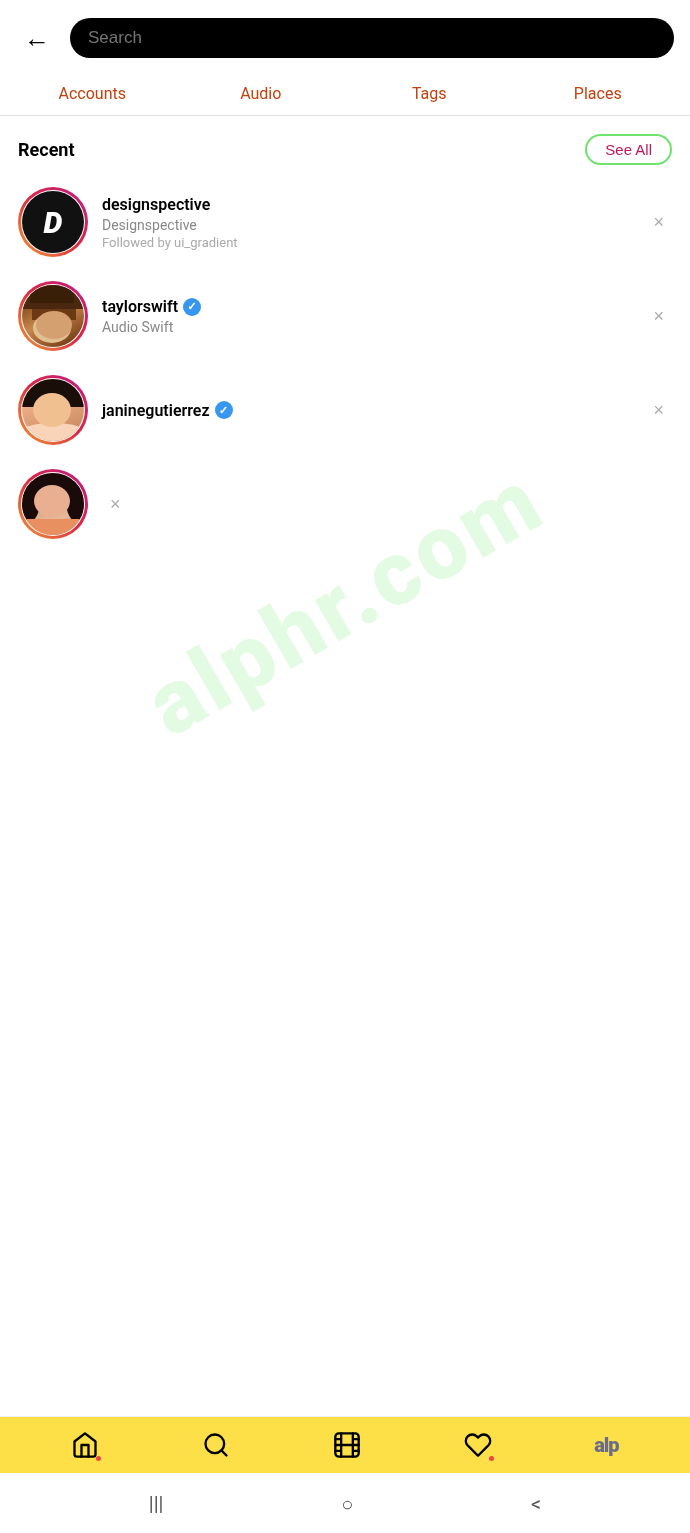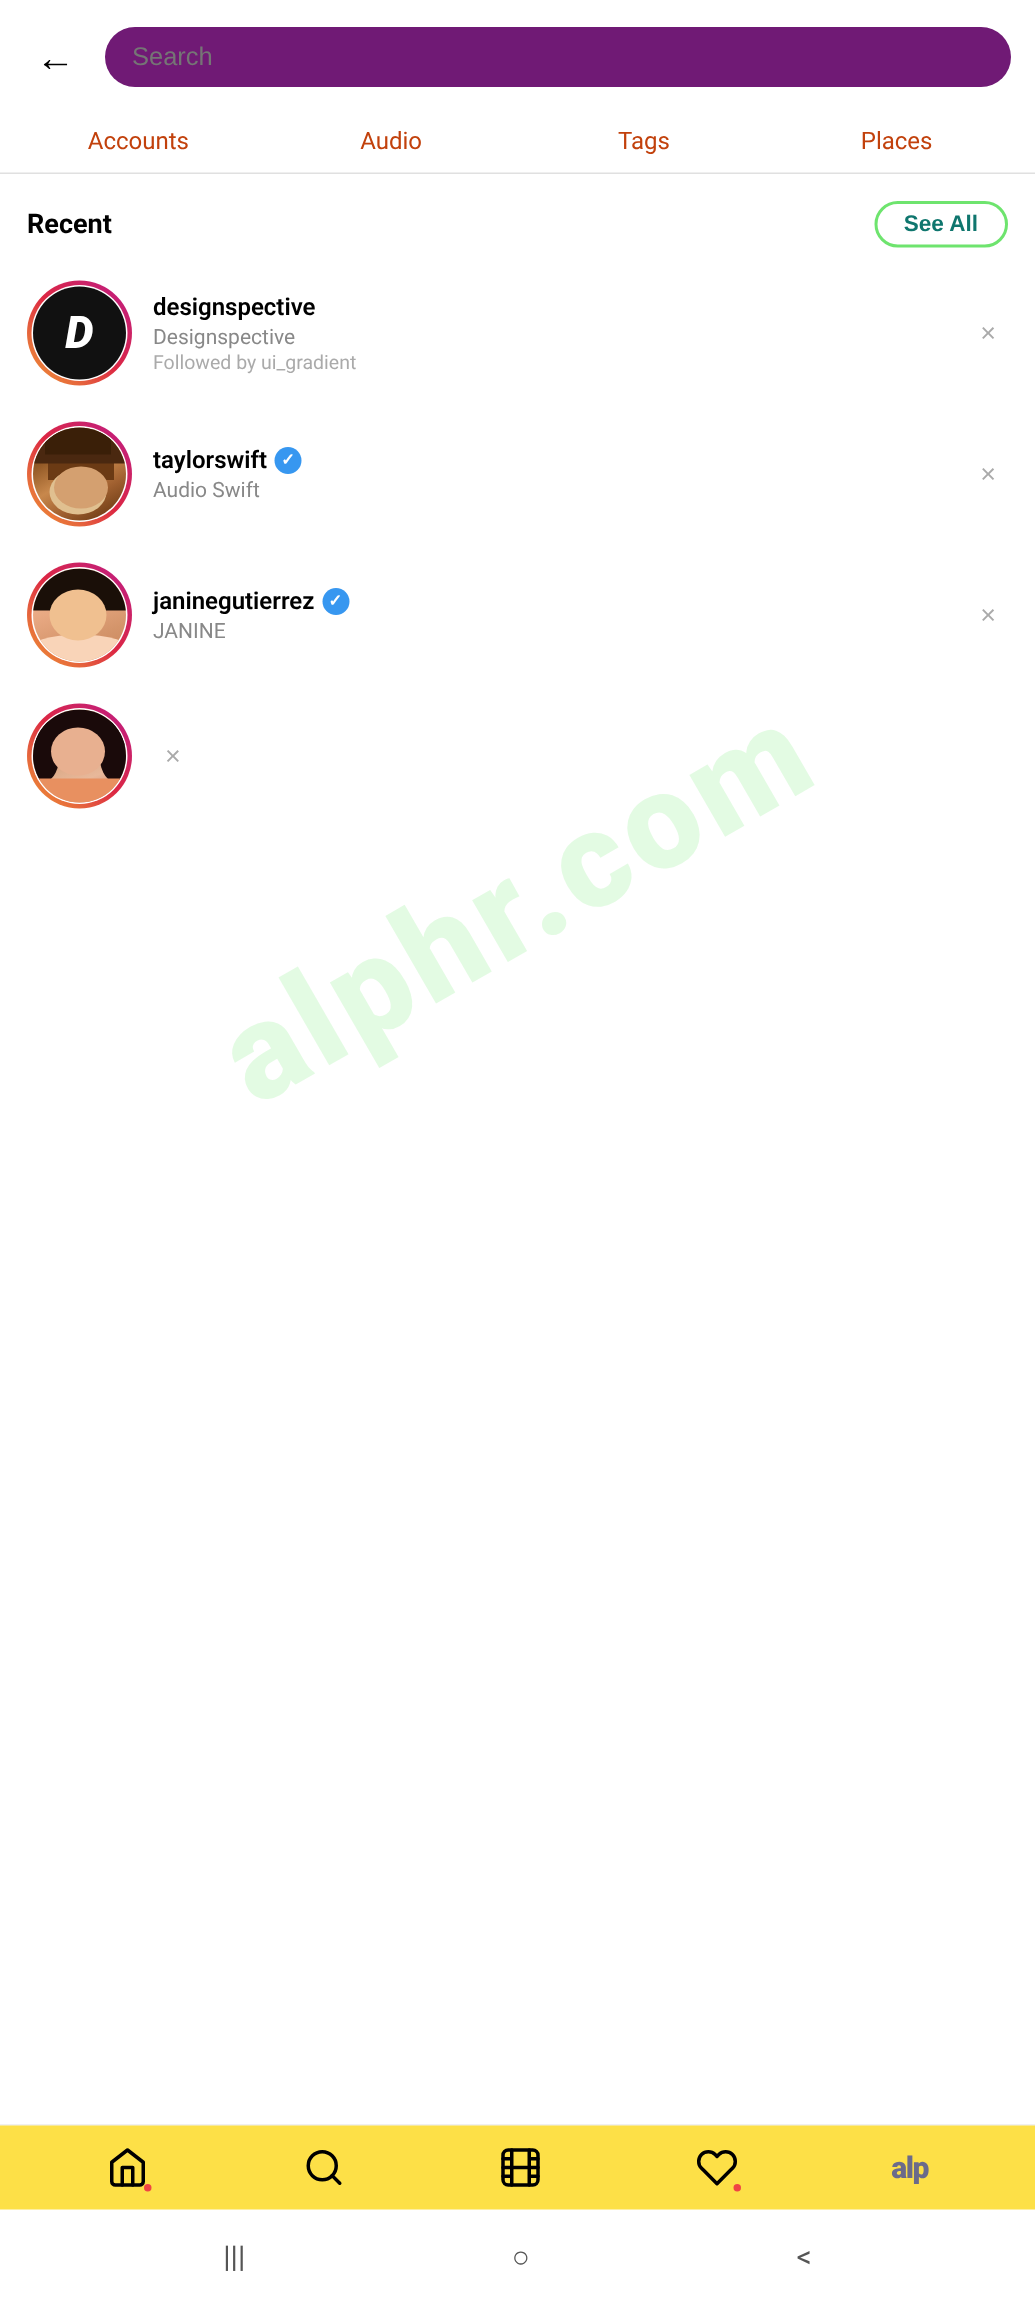--- a/index.html
+++ b/index.html
@@ -25,21 +25,21 @@
       font-size: 26px;
       cursor: pointer;
       color: #000;
       background: none;
       border: none;
       padding: 4px 8px;
       flex-shrink: 0;
     }
     .search-bar {
       flex: 1;
-      background: #701a75;
+      background: #000000;
       border-radius: 20px;
       padding: 10px 18px;
       font-size: 17px;
       color: #999;
       border: none;
       outline: none;
     }
 
     
     .tabs {
@@ -79,27 +79,27 @@
       align-items: center;
       padding: 18px 18px 10px 18px;
     }
     .recent-title {
       font-size: 18px;
       font-weight: 700;
       color: #000;
     }
     .see-all-btn {
       font-size: 15px;
-      color: #0f766e;
+      color: #be185d;
       border: 2px solid #6ee46e;
       border-radius: 20px;
       padding: 5px 18px;
       cursor: pointer;
       background: none;
-      font-weight: 700;
+      font-weight: 400;
     }
 
     
     .account-item {
       display: flex;
       align-items: center;
       padding: 12px 18px;
       gap: 14px;
       position: relative;
     }
@@ -344,21 +344,20 @@
             </div>
           </div>
         </div>
       </div>
     </div>
     <div class="account-info">
       <div class="account-username">
         <span>janinegutierrez</span>
         <span class="verified-badge"></span>
       </div>
-      <div class="account-display">JANINE</div>
     </div>
     <button class="close-btn">×</button>
   </div>
 
   <div class="account-item">
     <div class="avatar-wrap">
       <div style="position:relative;width:70px;height:70px;">
         <div style="position:absolute;top:0;left:0;right:0;bottom:0;border-radius:50%;background:linear-gradient(45deg,#f09433,#e6683c,#dc2743,#cc2366,#bc1888);padding:3px;">
           <div style="width:100%;height:100%;background:#fff;border-radius:50%;display:flex;align-items:center;justify-content:center;">
             <div style="width:62px;height:62px;border-radius:50%;background:linear-gradient(160deg,#c8956b 0%,#d4a07a 40%,#e8b89a 70%,#c07060 100%);overflow:hidden;position:relative;">

